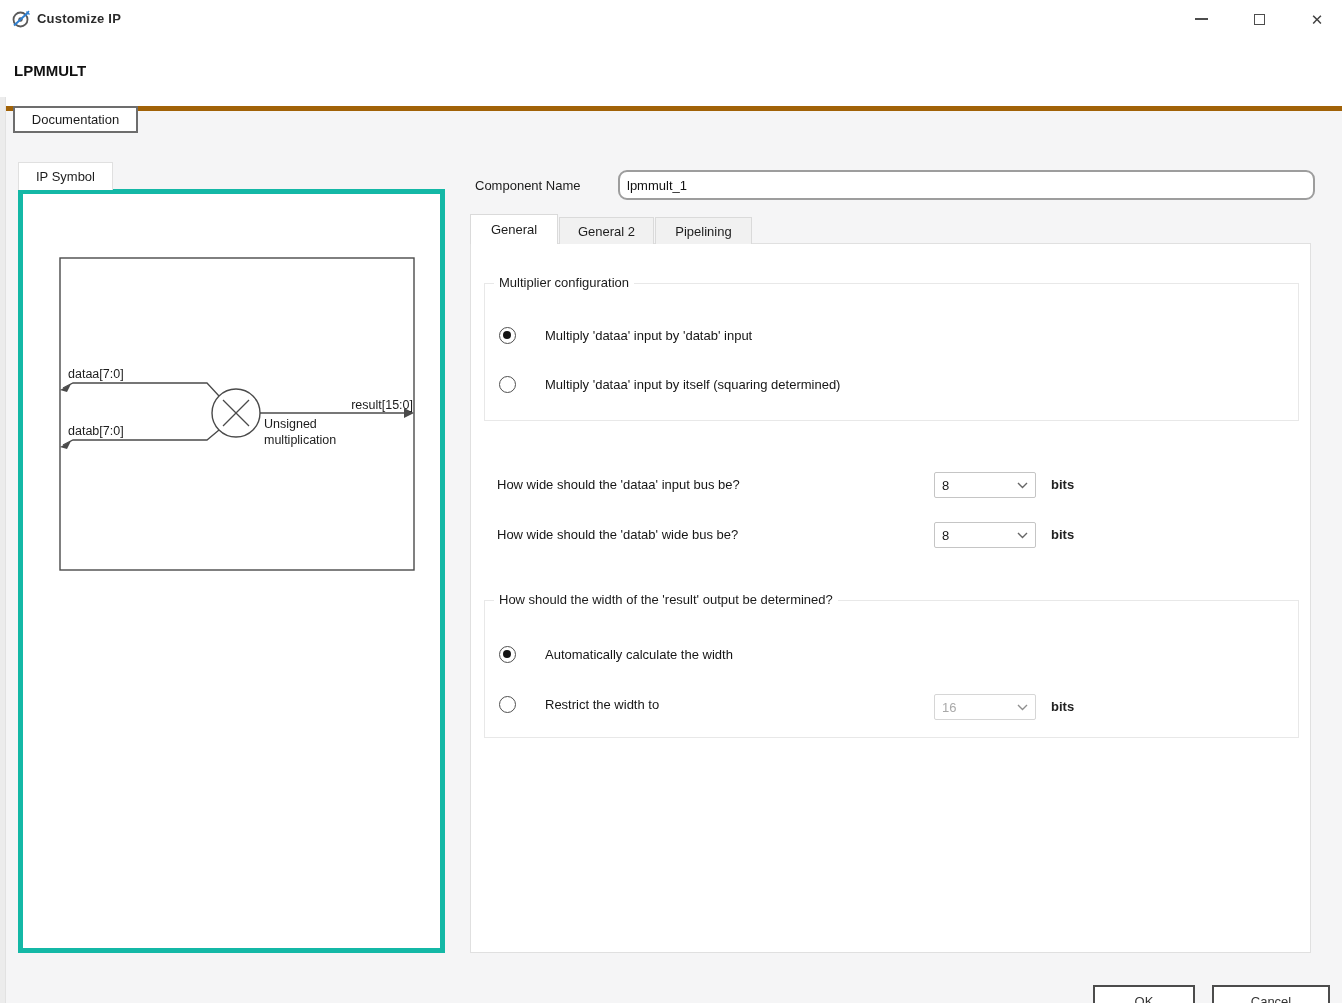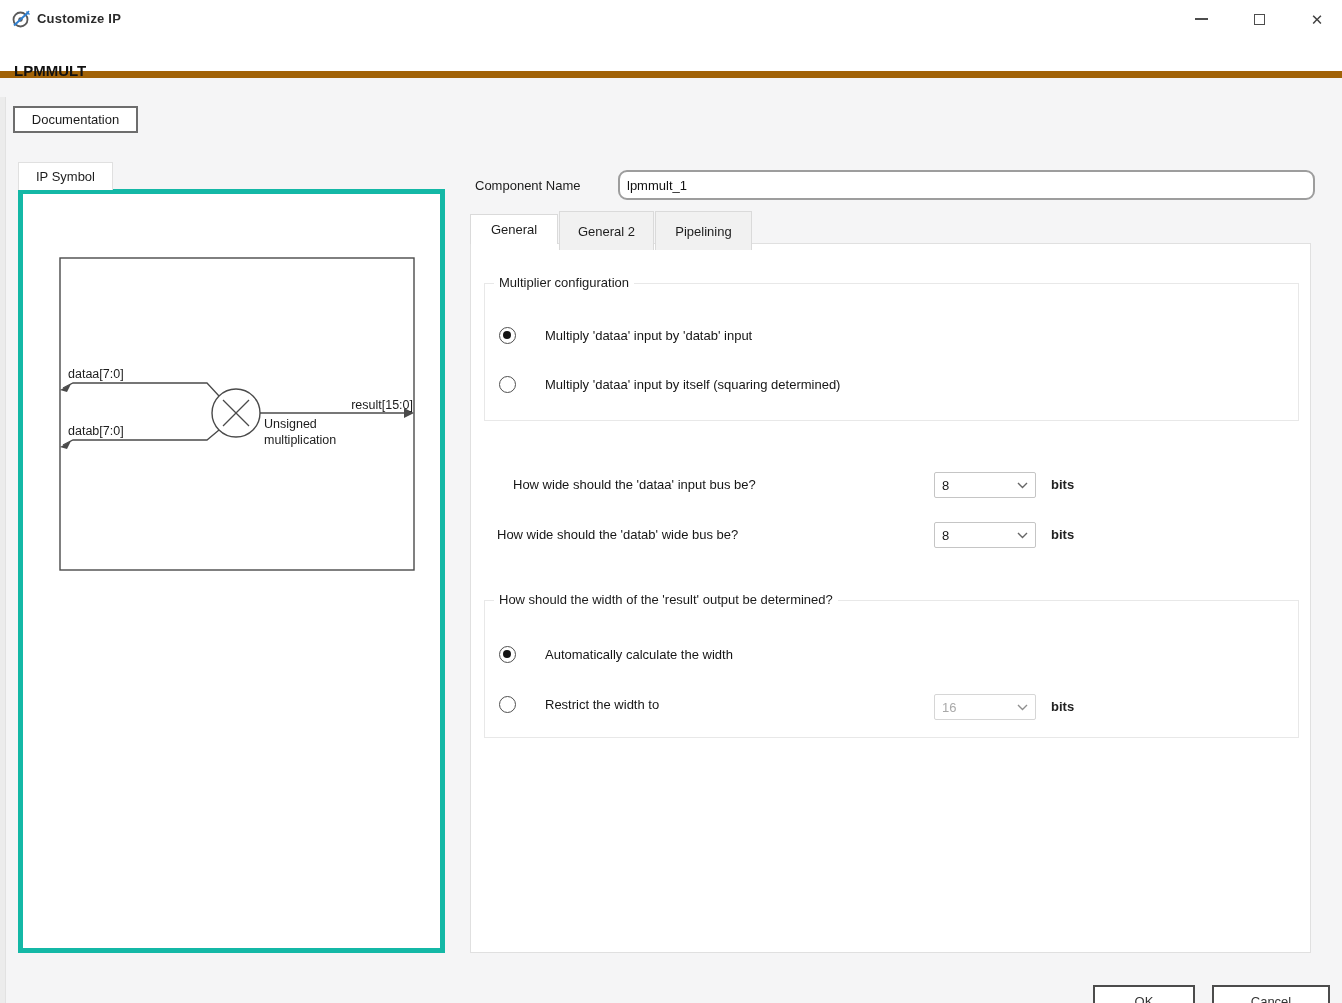--- a/index.html
+++ b/index.html
@@ -7,22 +7,22 @@
   body {
     position:relative;
     font-family:"Liberation Sans","DejaVu Sans",sans-serif;
     background:#f5f5f6;
     color:#1b1b1b;
     font-size:13px;
   }
 
   
   .win-header {
-    position:absolute; left:0; top:0; width:1342px; height:78px;
-    background:#ffffff; border-bottom:7px solid #a16207;
+    position:absolute; left:0; top:0; width:1342px; height:111px;
+    background:#ffffff; border-bottom:5px solid #a16207;
   }
   .titlebar { position:absolute; left:0; top:0; width:1342px; height:38px; }
   .app-icon { position:absolute; left:11px; top:9px; width:20px; height:20px; }
   .title-text {
     position:absolute; left:37px; top:11px;
     font-size:13px; font-weight:700; color:#2b2b2b; letter-spacing:.2px;
   }
   .win-controls {
     position:absolute; right:14px; top:0; height:38px;
     display:flex; align-items:center; gap:36px;
@@ -76,21 +76,21 @@
   .tabs {
     position:absolute; left:470px; top:214px; height:30px;
     display:flex; align-items:center; z-index:3;
   }
   .tab {
     display:flex; align-items:center; justify-content:center;
     font-size:13px; color:#1d1d1d; cursor:default;
     border:1px solid #dadada; border-bottom:none; background:#f1f1f1;
   }
   .tab.active { background:#ffffff; height:30px; z-index:4; }
-  .tab.inactive { height:39px; margin-top:3px; }
+  .tab.inactive { height:27px; margin-top:3px; }
   .tab-general { width:88px; }
   .tab-general2 { width:95px; margin-left:1px; }
   .tab-pipelining { width:97px; margin-left:1px; }
 
   
   .tab-panel {
     position:absolute; left:470px; top:243px; width:841px; height:710px;
     background:#ffffff; border:1px solid #e0e0e0; z-index:2;
   }
 
@@ -215,21 +215,21 @@
   </div>
   <div class="radio-row" style="left:28px; top:83px;">
     <span class="radio on"></span>
     <span class="radio-label">Multiply 'dataa' input by 'datab' input</span>
   </div>
   <div class="radio-row" style="left:28px; top:132px;">
     <span class="radio"></span>
     <span class="radio-label">Multiply 'dataa' input by itself (squaring determined)</span>
   </div>
 
-  <span class="q-label" style="left:26px; top:233px;margin-left:16px;">How wide should the 'dataa' input bus be?</span>
+  <span class="q-label" style="left:26px; top:233px;">How wide should the 'dataa' input bus be?</span>
   <div class="dropdown" style="left:463px; top:228px;">
     <span class="val">8</span>
     <svg class="chev" width="11" height="7" viewBox="0 0 11 7">
         <polyline points="1,1 5.5,5.5 10,1" fill="none" stroke="#666" stroke-width="1.4"></polyline>
       </svg>
   </div>
   <span class="unit-label" style="left:580px; top:233px;">bits</span>
 
   <span class="q-label" style="left:26px; top:283px;">How wide should the 'datab' wide bus be?</span>
   <div class="dropdown" style="left:463px; top:278px;">

